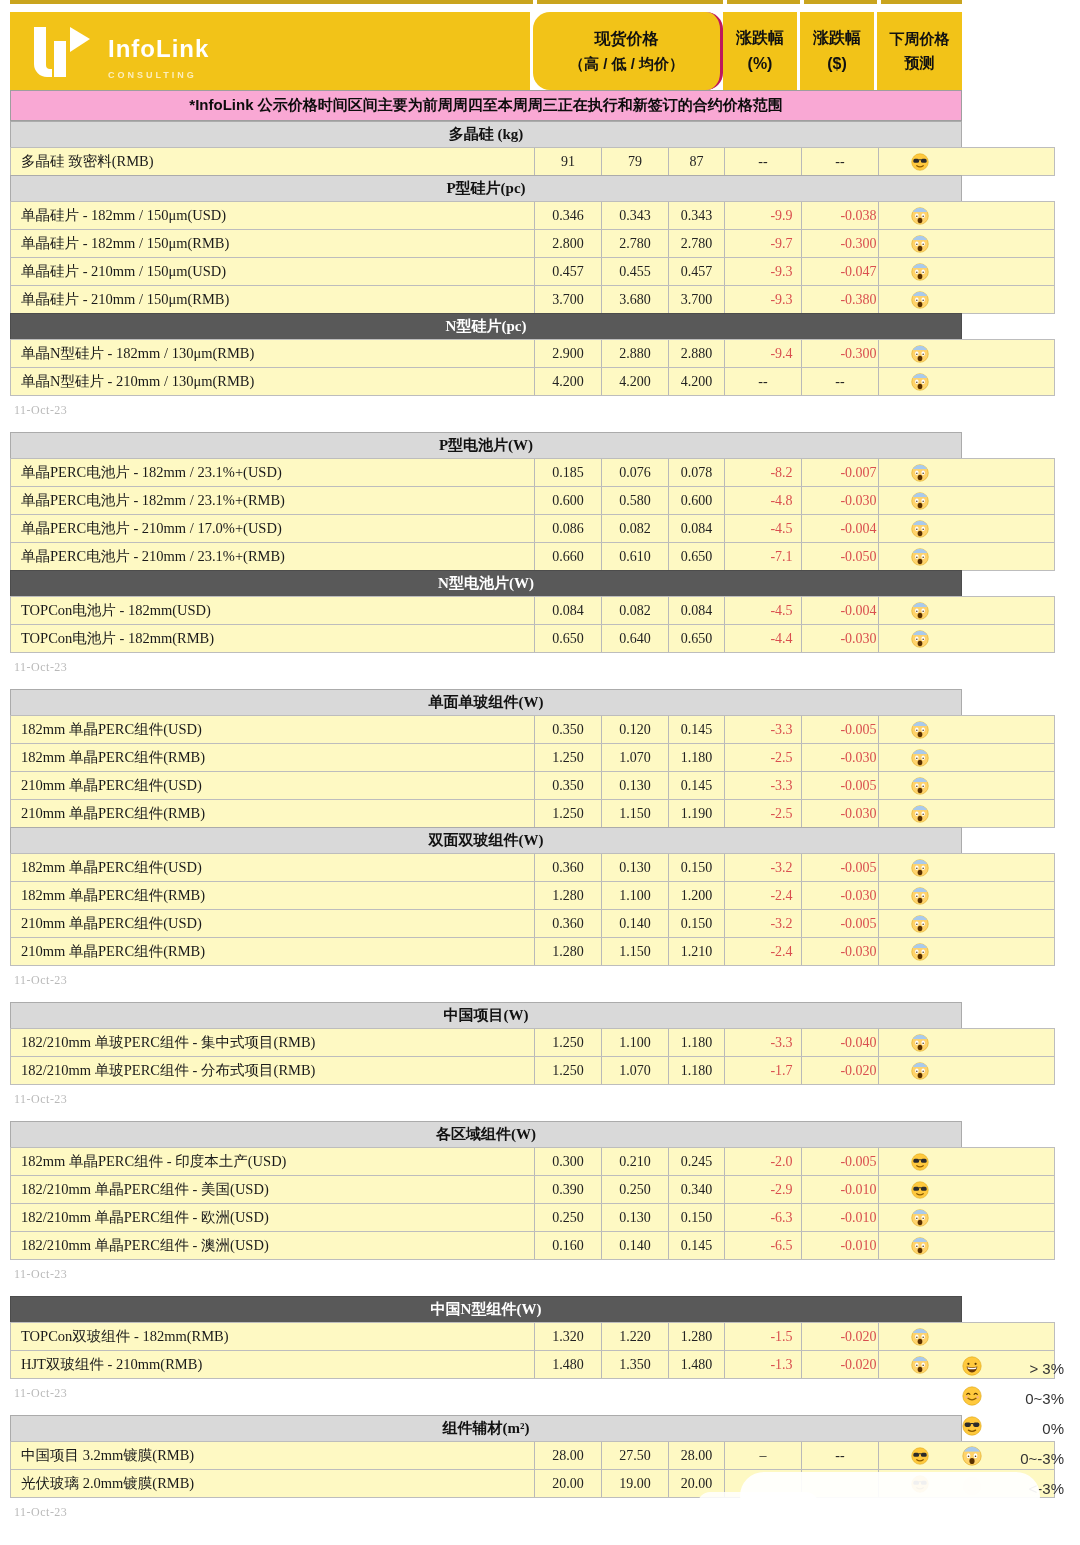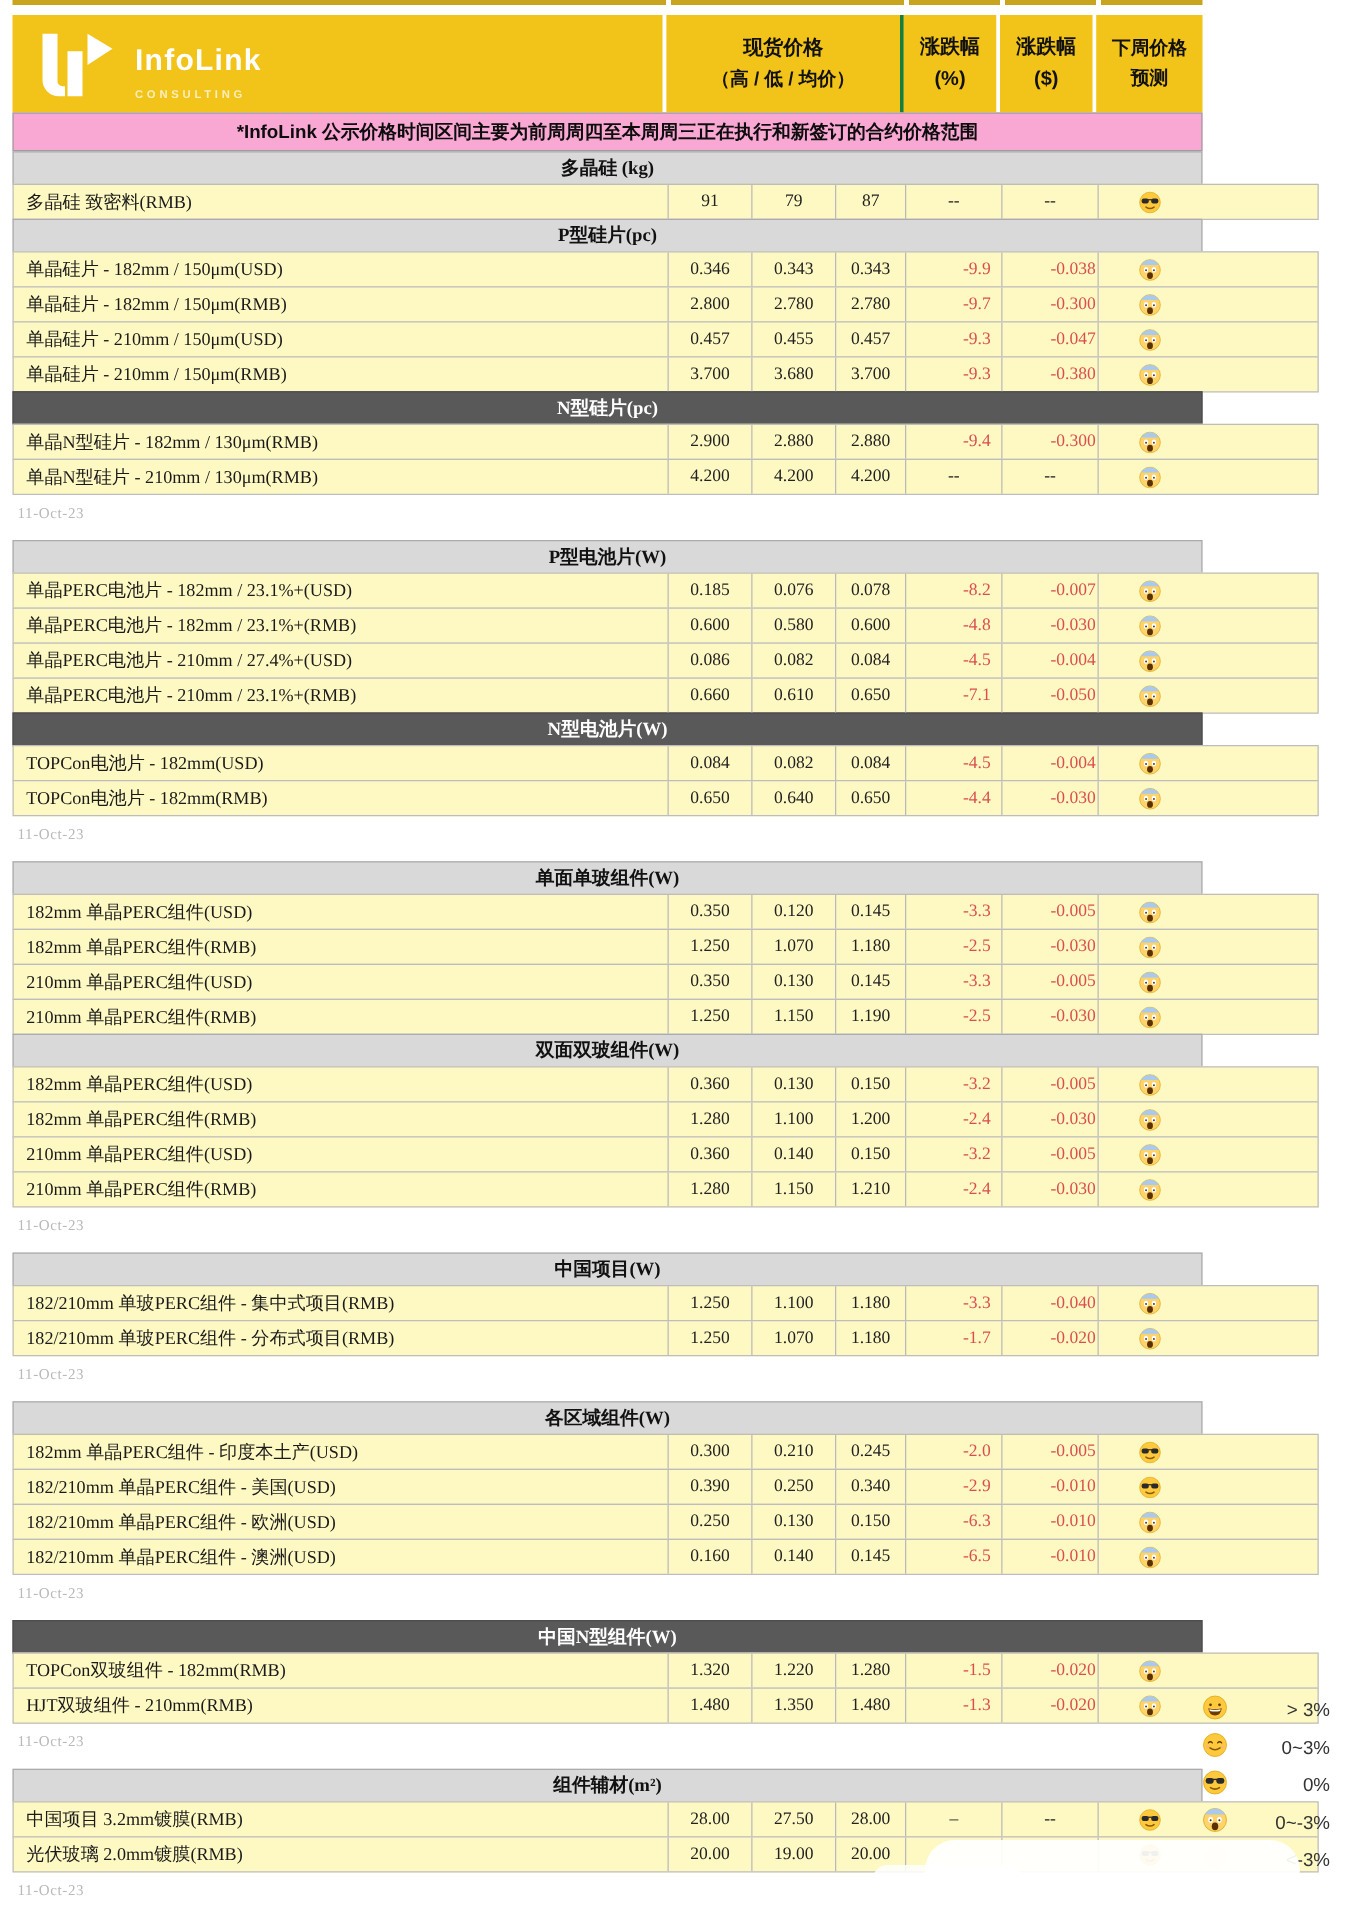--- a/index.html
+++ b/index.html
@@ -14,21 +14,21 @@
       #c9a41e 527px,#c9a41e 713px,#fff 713px,#fff 717px,
       #c9a41e 717px,#c9a41e 790px,#fff 790px,#fff 794px,
       #c9a41e 794px,#c9a41e 867px,#fff 867px,#fff 871px,
       #c9a41e 871px,#c9a41e 952px);}
 
   
   .header{position:absolute;left:10px;top:12px;width:952px;height:78px;display:flex;}
   .hcell{background:#F2C318;box-sizing:border-box;display:flex;flex-direction:column;
          align-items:center;justify-content:center;font-weight:bold;font-size:16px;line-height:1.6;color:#111;}
   .h-name{width:523px;border-right:3px solid #fff;position:relative;}
-  .h-price{width:190px;border-right:3px solid #15803d;}
+  .h-price{width:190px;border-right:3px solid #be185d;border-radius:17px;}
   .h-pct{width:77px;border-right:3px solid #fff;}
   .h-usd{width:77px;border-right:3px solid #fff;}
   .h-fc{width:85px;font-size:15px;}
   .h-price div:last-child{font-size:15px;}
 
   .logo{position:absolute;left:22px;top:13px;display:flex;align-items:center;}
   .brand{margin-left:14px;}
   .brand .bname{color:#fff;font-size:24px;font-weight:bold;letter-spacing:1px;line-height:30px;margin-top:4px;}
   .brand .bsub{color:rgba(255,255,255,.72);font-size:9px;font-weight:bold;letter-spacing:3px;margin-top:4px;}
 
@@ -321,21 +321,21 @@
               <rect x="0" y="0" width="20" height="5.6" fill="#A9CAEC" clip-path="url(#clip-scream)"></rect>
               <ellipse cx="6.5" cy="9.8" rx="1.9" ry="2.5" fill="#ffffff"></ellipse>
               <ellipse cx="13.5" cy="9.8" rx="1.9" ry="2.5" fill="#ffffff"></ellipse>
               <circle cx="6.5" cy="10.2" r="0.8" fill="#4a3000"></circle>
               <circle cx="13.5" cy="10.2" r="0.8" fill="#4a3000"></circle>
               <ellipse cx="10" cy="15" rx="2.6" ry="3.1" fill="#5A3100"></ellipse>
             </svg>
           </div>
         </div>
         <div class="row">
-          <div class="c c-name">单晶PERC电池片 - 210mm / 27.4%+(USD)</div>
+          <div class="c c-name">单晶PERC电池片 - 210mm / 17.0%+(USD)</div>
           <div class="c c-h">0.086</div>
           <div class="c c-l">0.082</div>
           <div class="c c-a">0.084</div>
           <div class="c c-p neg">-4.5</div>
           <div class="c c-u neg">-0.004</div>
           <div class="c c-e">
             <svg width="18" height="18" viewBox="0 0 20 20">
               <defs>
                 <clipPath id="clip-scream">
                   <circle cx="10" cy="10" r="9.2"></circle>

